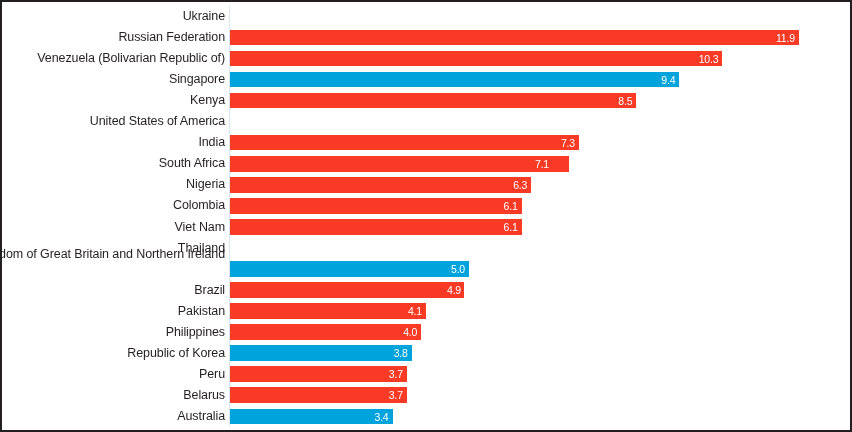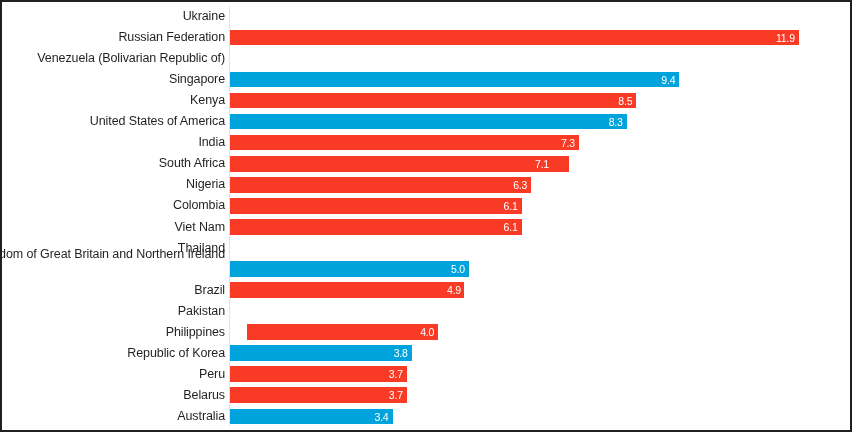--- a/index.html
+++ b/index.html
@@ -115,41 +115,41 @@
       </div>
       <div class="bar-row" style="top: 25.05px;">
         <div class="bar-label">Russian Federation</div>
         <div class="bar-track" style="width: 568.82px; border-radius: 6px;">
           <div class="bar-rect red" style="width: 568.82px;"></div>
           <div class="bar-value" style="right: 0px; width: 568.82px;">11.9</div>
         </div>
       </div>
       <div class="bar-row" style="top: 46.1px;">
         <div class="bar-label">Venezuela (Bolivarian Republic of)</div>
+        <div class="bar-track" style="width: 492.34px;">
+          <div class="bar-rect red" style="width: 492.34px;"></div>
+          <div class="bar-value" style="right: 0px; width: 492.34px;">10.3</div>
+        </div>
       </div>
       <div class="bar-row" style="top: 67.15px;">
         <div class="bar-label">Singapore</div>
         <div class="bar-track" style="width: 449.32px;">
           <div class="bar-rect blue" style="width: 449.32px;"></div>
           <div class="bar-value" style="right: 0px; width: 449.32px;">9.4</div>
         </div>
       </div>
       <div class="bar-row" style="top: 88.2px;">
         <div class="bar-label">Kenya</div>
         <div class="bar-track" style="width: 406.3px; border-radius: 6px;">
           <div class="bar-rect red" style="width: 406.3px;"></div>
           <div class="bar-value" style="right: 0px; width: 406.3px;">8.5</div>
         </div>
       </div>
       <div class="bar-row" style="top: 109.25px;">
         <div class="bar-label">United States of America</div>
-        <div class="bar-track" style="width: 396.74px;">
-          <div class="bar-rect blue" style="width: 396.74px;"></div>
-          <div class="bar-value" style="right: 0px; width: 396.74px;">8.3</div>
-        </div>
       </div>
       <div class="bar-row" style="top: 130.3px;">
         <div class="bar-label">India</div>
         <div class="bar-track" style="width: 348.94px;">
           <div class="bar-rect red" style="width: 348.94px;"></div>
           <div class="bar-value" style="right: 0px; width: 348.94px;">7.3</div>
         </div>
       </div>
       <div class="bar-row" style="top: 151.35px;">
         <div class="bar-label">South Africa</div>
@@ -191,24 +191,28 @@
       </div>
       <div class="bar-row" style="top: 277.65px;">
         <div class="bar-label">Brazil</div>
         <div class="bar-track" style="width: 235px;">
           <div class="bar-rect red" style="width: 234.22px;"></div>
           <div class="bar-value" style="right: 0px; width: 234.22px;">4.9</div>
         </div>
       </div>
       <div class="bar-row" style="top: 298.7px;">
         <div class="bar-label">Pakistan</div>
+        <div class="bar-track" style="width: 195.98px;">
+          <div class="bar-rect red" style="width: 195.98px;"></div>
+          <div class="bar-value" style="right: 0px; width: 195.98px;">4.1</div>
+        </div>
       </div>
       <div class="bar-row" style="top: 319.75px;">
         <div class="bar-label">Philippines</div>
-        <div class="bar-track" style="width: 191.2px; margin-left: 17px;">
+        <div class="bar-track" style="width: 191.2px;">
           <div class="bar-rect red" style="width: 191.2px;"></div>
           <div class="bar-value" style="right: 0px; width: 191.2px;">4.0</div>
         </div>
       </div>
       <div class="bar-row" style="top: 340.8px;">
         <div class="bar-label">Republic of Korea</div>
         <div class="bar-track" style="width: 181.64px;">
           <div class="bar-rect blue" style="width: 181.64px;"></div>
           <div class="bar-value" style="right: 0px; width: 181.64px;">3.8</div>
         </div>

